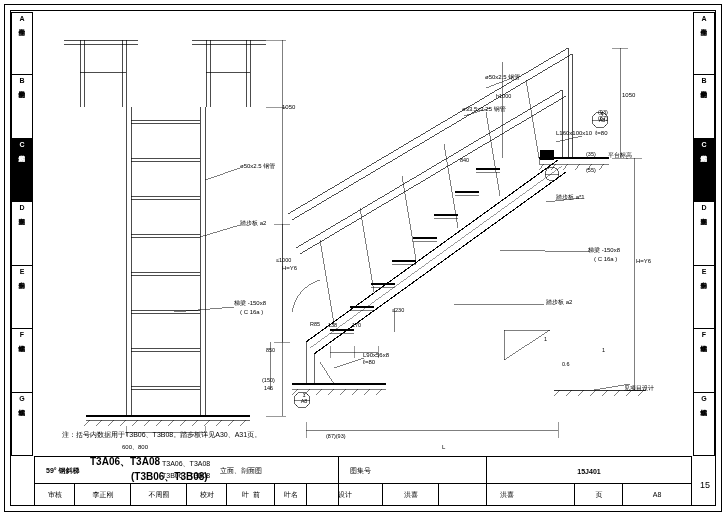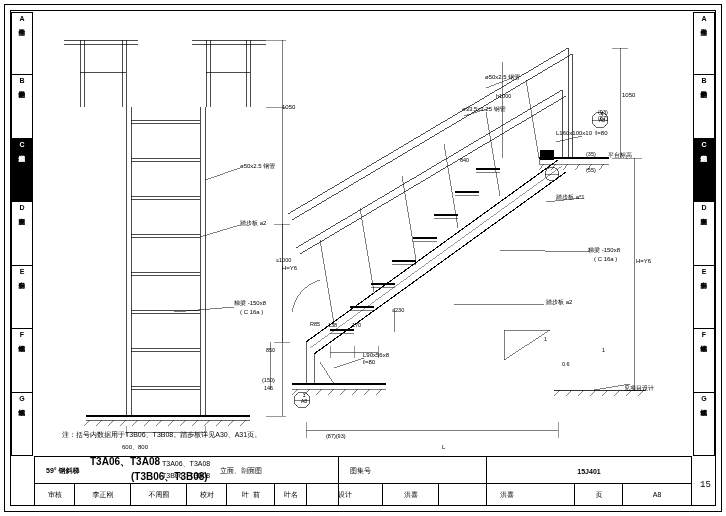--- a/index.html
+++ b/index.html
@@ -32,21 +32,21 @@
   .canvas{left:34px;top:12px;width:658px;height:444px;}
   svg{display:block;}
 
   
   .titleblock{left:34px;top:456px;width:658px;height:50px;}
   .tb-line{position:absolute;background:#000;}
   .tb-cell{position:absolute;font-size:7px;display:flex;align-items:center;}
   .tb-cell.c{justify-content:center;}
 
   .note{left:62px;top:430px;font-size:7px;}
-  .pagenum{left:700px;top:480px;font-size:9px;font-family:Liberation Mono, monospace;}
+  .pagenum{left:700px;top:480px;font-size:9px;}
 </style>
 </head>
 <body>
 
 <div id="page">
 
   <div class="abs frame-outer"></div>
   <div class="abs frame-inner"></div>
 
   <div class="abs tabcol left" id="tabs-left">

